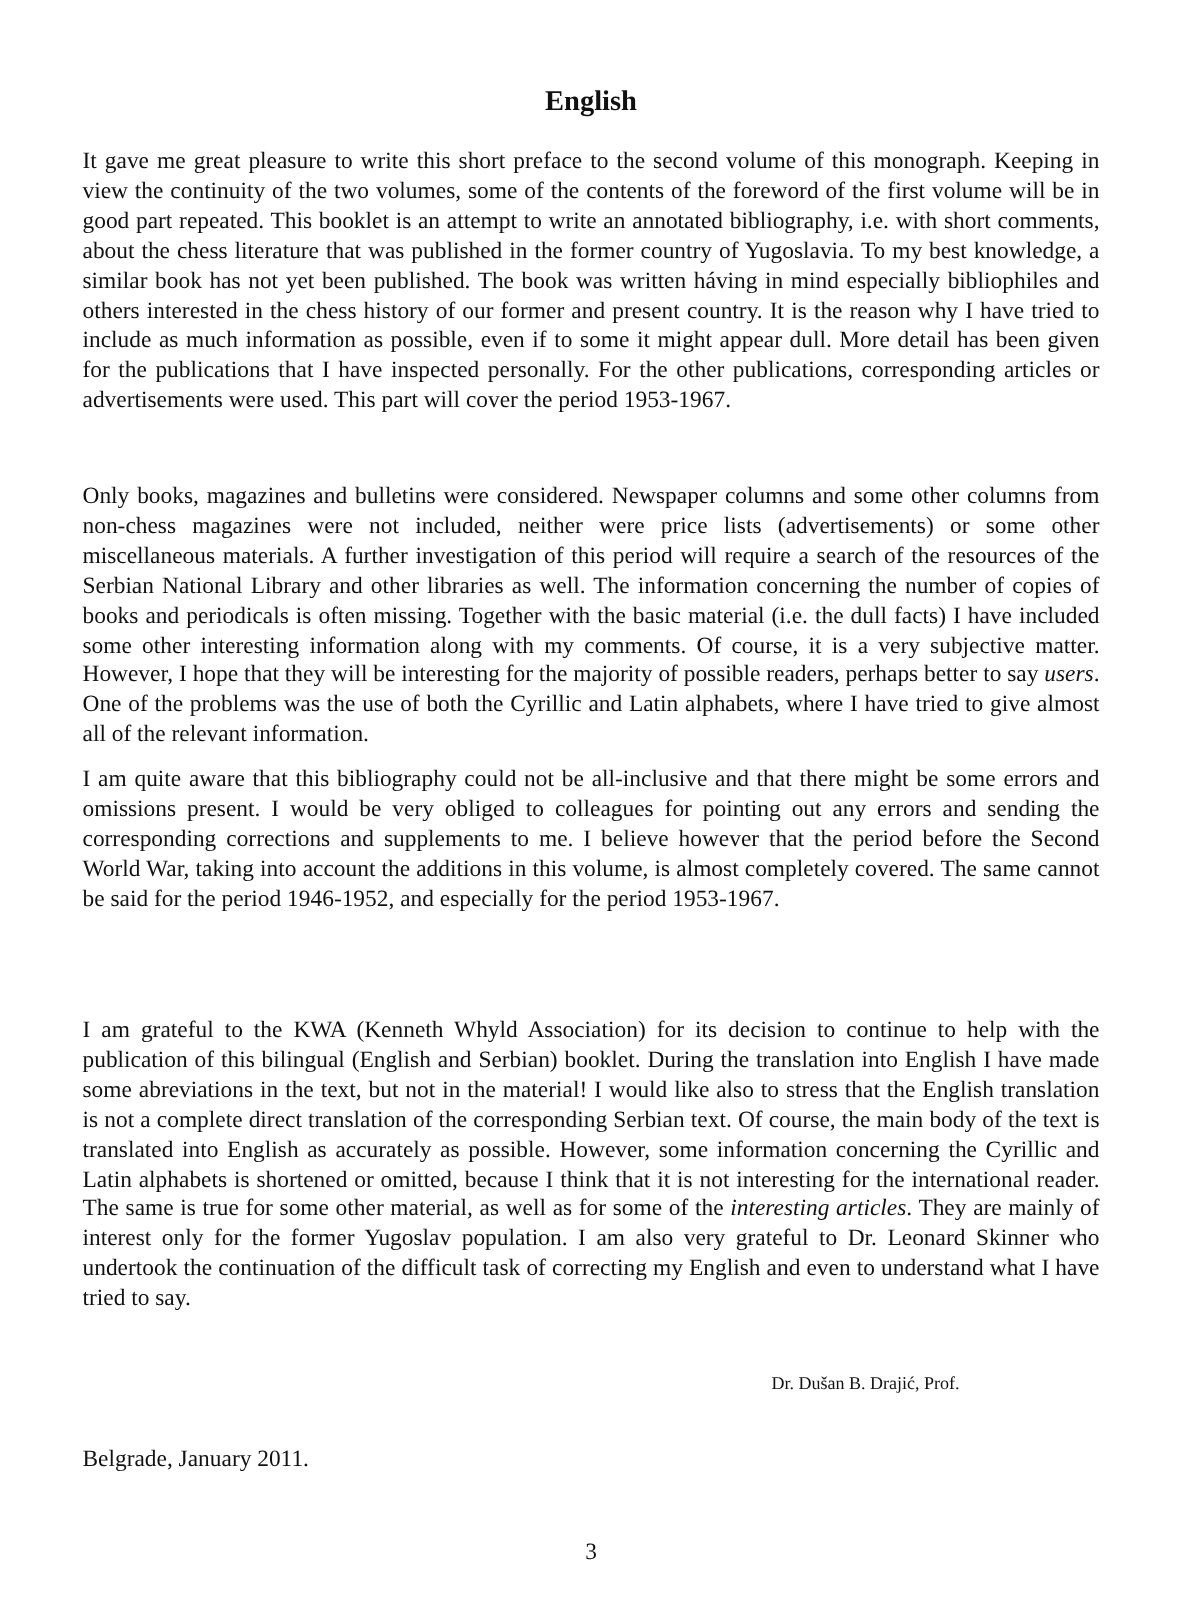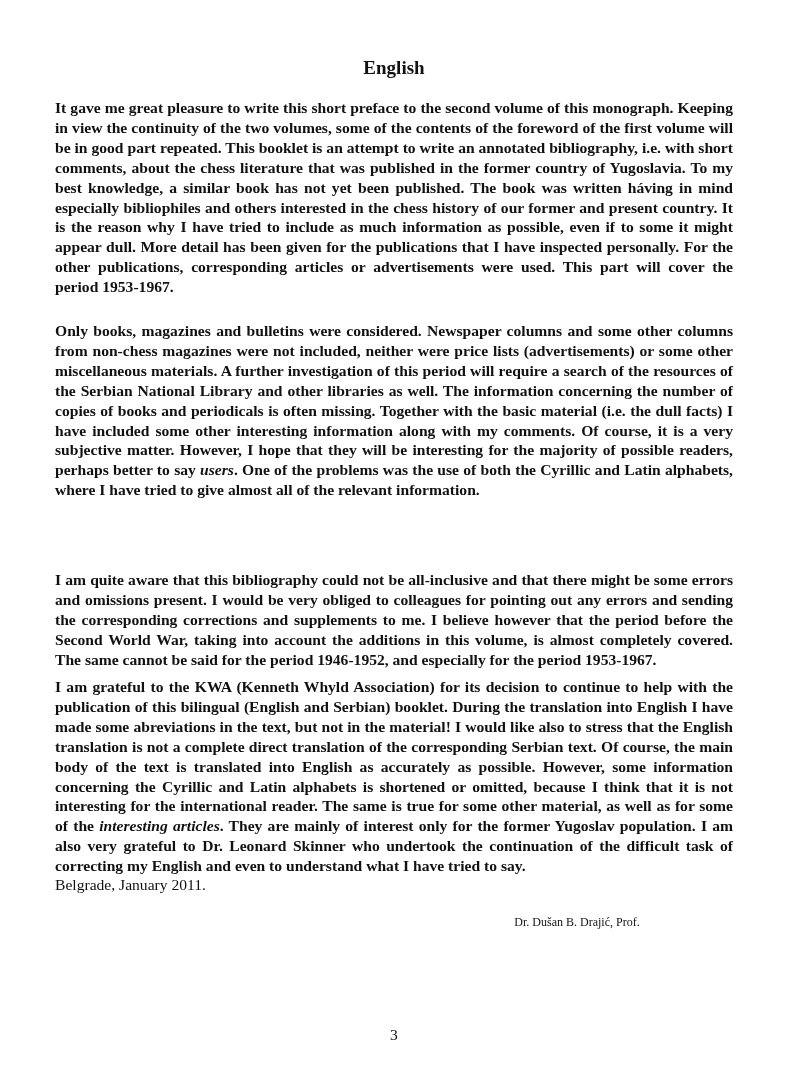--- a/index.html
+++ b/index.html
@@ -7,30 +7,30 @@
       width: 800px; height: 1073px; position: relative; overflow: hidden;
       font-family: "Liberation Serif", "DejaVu Serif", serif;
       color: #111111;
     }
     .title {
       position: absolute; top: 57px; left: 0; width: 788px;
       text-align: center; font-weight: bold; font-size: 19px;
     }
     .body-text {
       position: absolute; left: 55px; width: 678px;
-      font-size: 15.6px; line-height: 19.9px; text-align: justify; font-weight: bold;
+      font-size: 15.6px; line-height: 19.9px; text-align: justify;
     }
     .para { margin: 0; }
     .p1 { top: 98px; }
     .p2 { top: 321px; }
-    .p3 { top: 570px; }
+    .p3 { top: 510px; }
     .p4 { top: 677px; }
     em { font-style: italic; }
     .place-date {
-      position: absolute; left: 55px; top: 876px; font-size: 15.6px; text-align: right;
+      position: absolute; left: 55px; top: 964px; font-size: 15.6px; text-align: right;
     }
     .signature {
       position: absolute; left: 482px; top: 912px; width: 190px;
       font-size: 12px; line-height: 21px; text-align: center;
     }
     .page-number {
       position: absolute; top: 1026px; left: 0; width: 788px;
       text-align: center; font-size: 15.6px;
     }
   </style>

